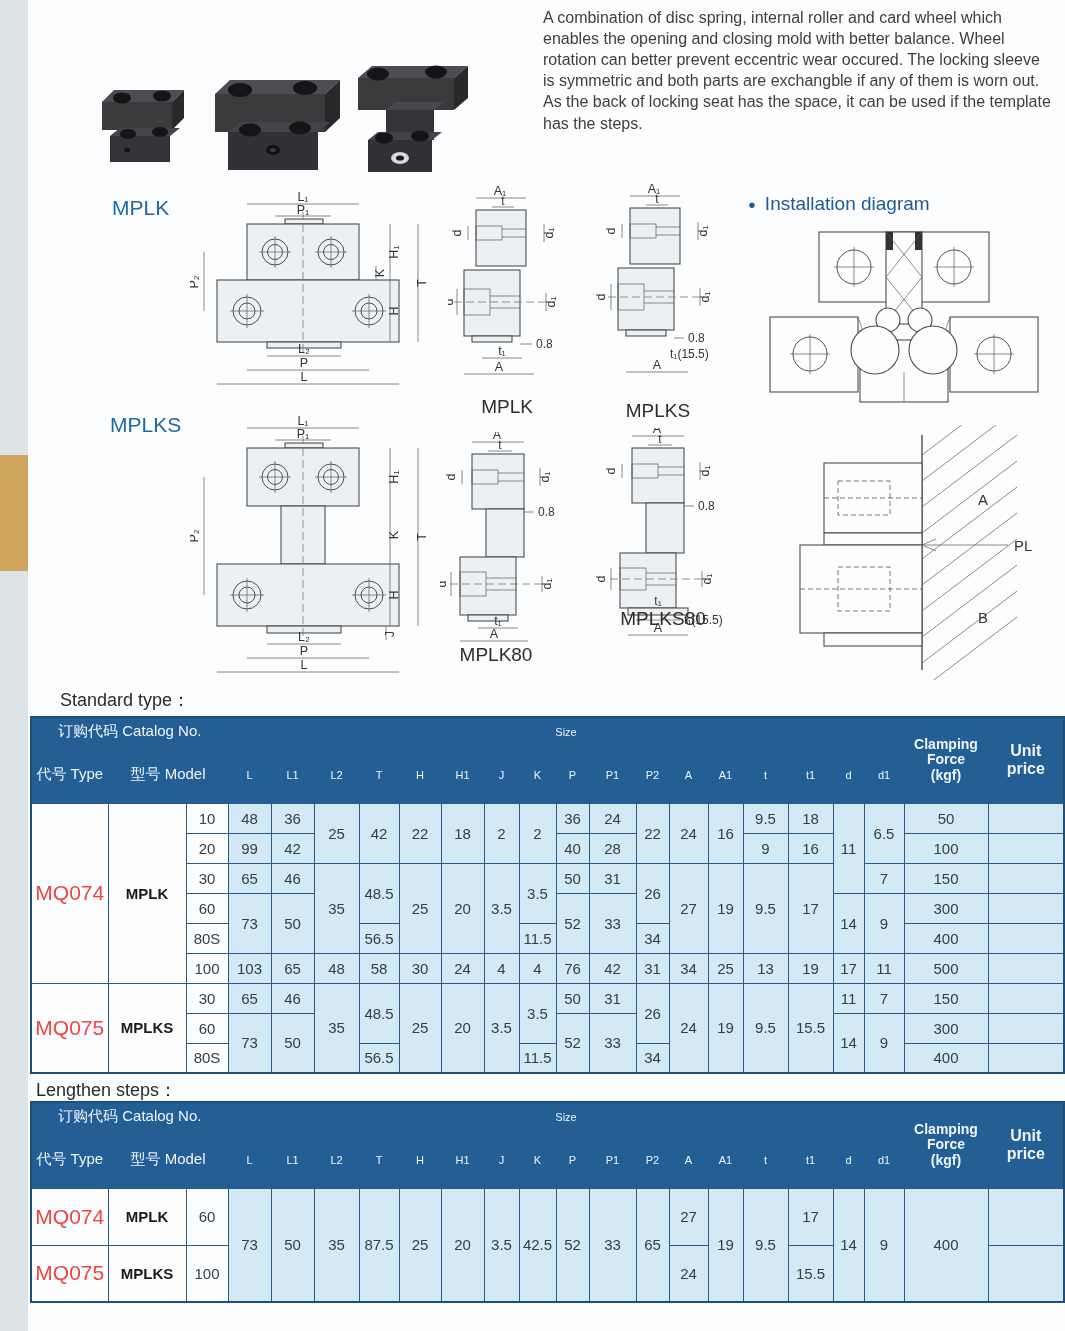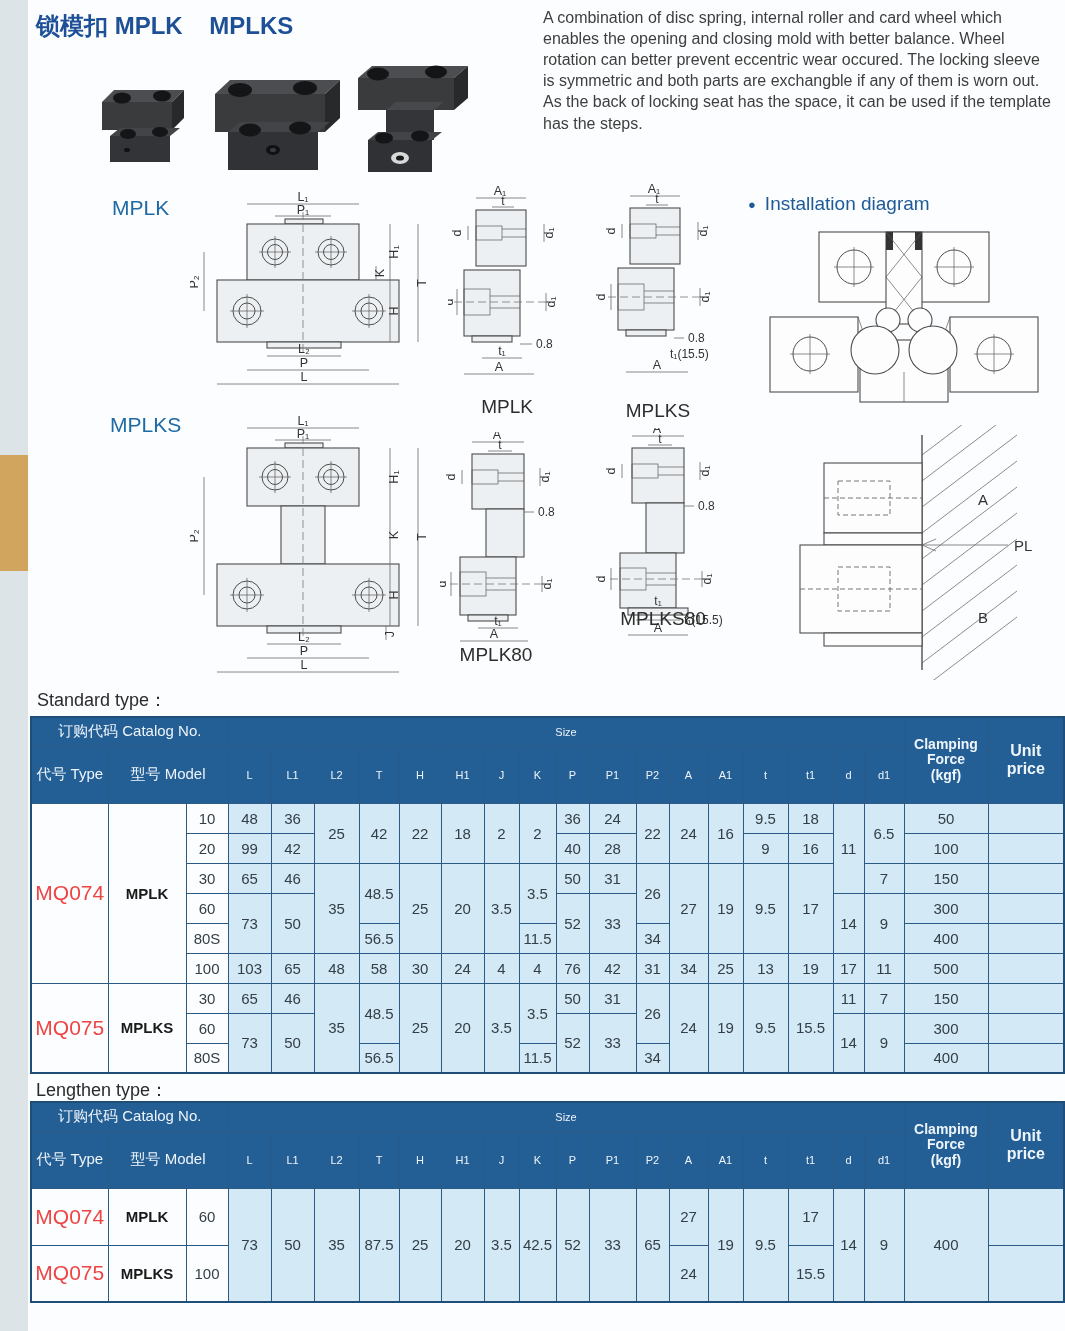--- a/index.html
+++ b/index.html
@@ -41,21 +41,20 @@
   .len tbody tr{height:57px;}
 </style>
 </head>
 <body>
 
 <div class="canvas">
   <div class="paper"></div>
   <div class="edge-strip"></div>
   <div class="edge-tab"></div>
 
-  <div class="title">锁模扣 MPLK    MPLKS</div>
 
   <svg class="diagram" style="left:80px;top:32px" width="390" height="155" viewBox="0 0 390 155">
 
     <polygon points="22,70 34,58 104,58 92,70" fill="#4c4d50"></polygon>
     <polygon points="92,70 104,58 104,86 92,98" fill="#28292b"></polygon>
     <rect x="22" y="70" width="70" height="28" fill="#3a3b3d"></rect>
     <ellipse cx="42" cy="66" rx="9" ry="5.5" fill="#141517"></ellipse>
     <ellipse cx="82" cy="64" rx="9" ry="5.5" fill="#141517"></ellipse>
     <polygon points="30,104 40,96 100,96 90,104" fill="#434447"></polygon>
     <rect x="30" y="104" width="60" height="26" fill="#333437"></rect>
@@ -376,21 +375,21 @@
     <line class="hid" x1="40" y1="164" x2="162" y2="164"></line>
     <rect class="wt" x="64" y="208" width="98" height="13"></rect>
     <line class="dim" x1="162" y1="120" x2="248" y2="120"></line>
     <line class="thin" x1="176" y1="114" x2="162" y2="120"></line>
       <line class="thin" x1="176" y1="126" x2="162" y2="120"></line>
     <text x="218" y="80" style="font-size:15px">A</text>
     <text x="254" y="126" style="font-size:15px">PL</text>
     <text x="218" y="198" style="font-size:15px">B</text>
   </svg>
 
-  <div class="tbl-head" style="left:37px;top:688px">Standard type：</div>
+  <div class="tbl-head" style="left:60px;top:688px">Standard type：</div>
 
   <table class="spec std" style="top:716px">
     <colgroup>
       <col style="width:77px">
         <col style="width:78px">
         <col style="width:42px">
       <col style="width:43px">
         <col style="width:43px">
         <col style="width:45px">
         <col style="width:40px">
@@ -583,21 +582,21 @@
         <td class="w">80S</td>
         <td>56.5</td>
         <td>11.5</td>
         <td>34</td>
         <td>400</td>
         <td></td>
       </tr>
     </tbody>
   </table>
 
-  <div class="tbl-head" style="left:36px;top:1078px">Lengthen type：</div>
+  <div class="tbl-head" style="left:36px;top:1078px">Lengthen steps：</div>
 
   <table class="spec len" style="top:1101px">
     <colgroup>
       <col style="width:77px">
         <col style="width:78px">
         <col style="width:42px">
       <col style="width:43px">
         <col style="width:43px">
         <col style="width:45px">
         <col style="width:40px">

